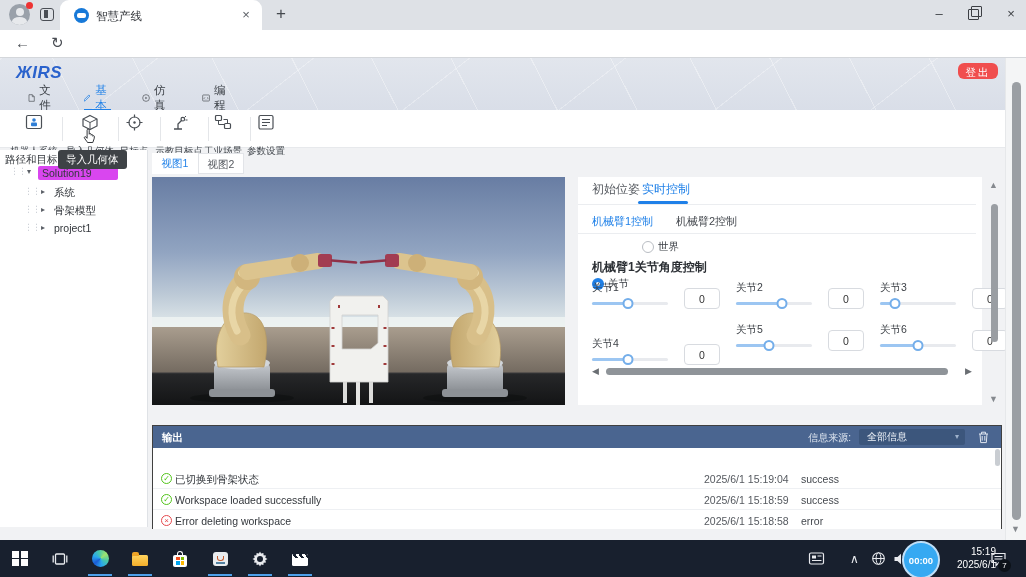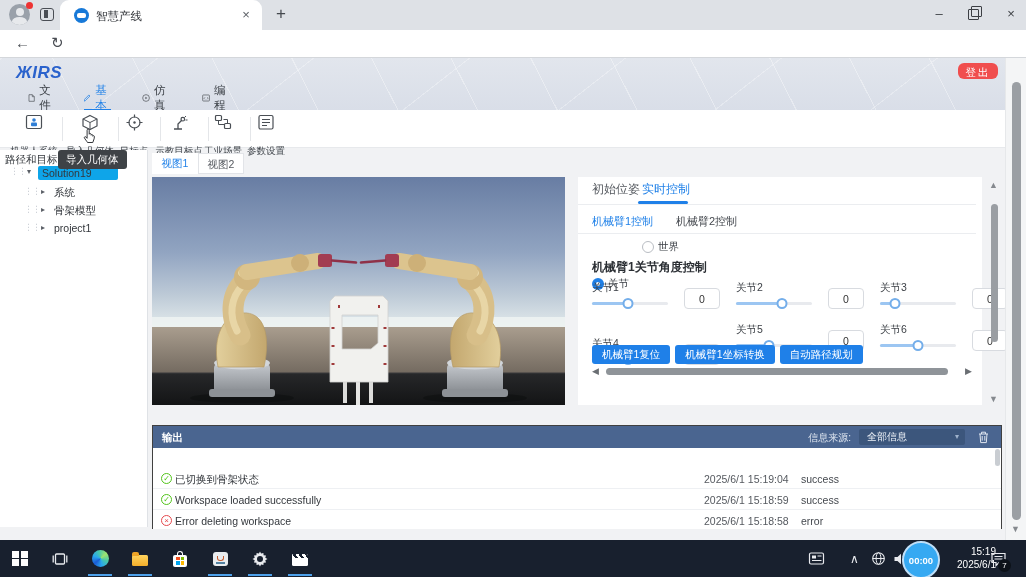--- a/index.html
+++ b/index.html
@@ -61,21 +61,21 @@
   .tooltip{position:absolute;left:58px;top:92px;height:19px;padding:0 8px;background:#3e4246;border-radius:3px;
            color:#fff;font-size:10.5px;line-height:19px;z-index:60;white-space:nowrap;}
   .cursor{position:absolute;left:82px;top:68px;z-index:70;}
 
   .treepanel{position:absolute;left:0;top:92px;width:148px;height:377px;background:#fff;border-right:1px solid #dfe2e6;box-sizing:border-box;}
   .treehead{position:absolute;left:5px;top:3px;font-size:10.5px;color:#33373c;}
   .trow{position:absolute;left:0;height:18px;width:148px;font-size:10.5px;color:#33373c;}
   .trow .dots6{position:absolute;left:10px;top:2px;color:#ccd0d6;font-size:9px;letter-spacing:-1px;}
   .trow .caret{position:absolute;top:3px;font-size:8px;color:#5a5f66;}
   .trow .tlab{position:absolute;top:2px;}
-  .hl{background:#0ea5e9;border-radius:2px;padding:1px 26px 1px 4px;}
+  .hl{background:#d946ef;border-radius:2px;padding:1px 26px 1px 4px;}
 
   .viewtabs{position:absolute;left:152px;top:95px;height:22px;}
   .vtab{position:absolute;top:0;height:21px;line-height:21px;font-size:10.5px;text-align:center;width:46px;}
   .vtab.on{color:#1f80e8;background:#fff;}
   .vtab.off{color:#55595f;background:#fff;border:1px solid #e2e4e8;box-sizing:border-box;}
 
   .viewport{position:absolute;left:152px;top:119px;width:413px;height:228px;background:#6d82a6;}
 
   .ctrlpanel{position:absolute;left:578px;top:119px;width:404px;height:228px;background:#fff;}
   .ctab{position:absolute;top:4px;font-size:12px;}
@@ -463,25 +463,20 @@
       <div class="joint" style="left:302px;top:146px;">
         <div class="joint-label">关节6</div>
         <div class="slider">
             <div class="slider-track"></div>
             <div class="slider-fill" style="width: 50%;"></div>
             <div class="slider-thumb" style="left: 50%;"></div>
           </div>
         <input class="joint-input" value="0" style="">
       </div>
 
-      <div class="cbtns">
-        <div class="cbtn">机械臂1复位</div>
-        <div class="cbtn">机械臂1坐标转换</div>
-        <div class="cbtn">自动路径规划</div>
-      </div>
       <div class="hscroll">
         <span class="hs-ar" style="left:0;">◀</span>
         <div class="hs-thumb"></div>
         <span class="hs-ar" style="right:0;">▶</span>
       </div>
     </div>
 
     <div class="vscroll">
       <span class="vs-ar" style="top:0;">▲</span>
       <div class="vs-thumb"></div>

